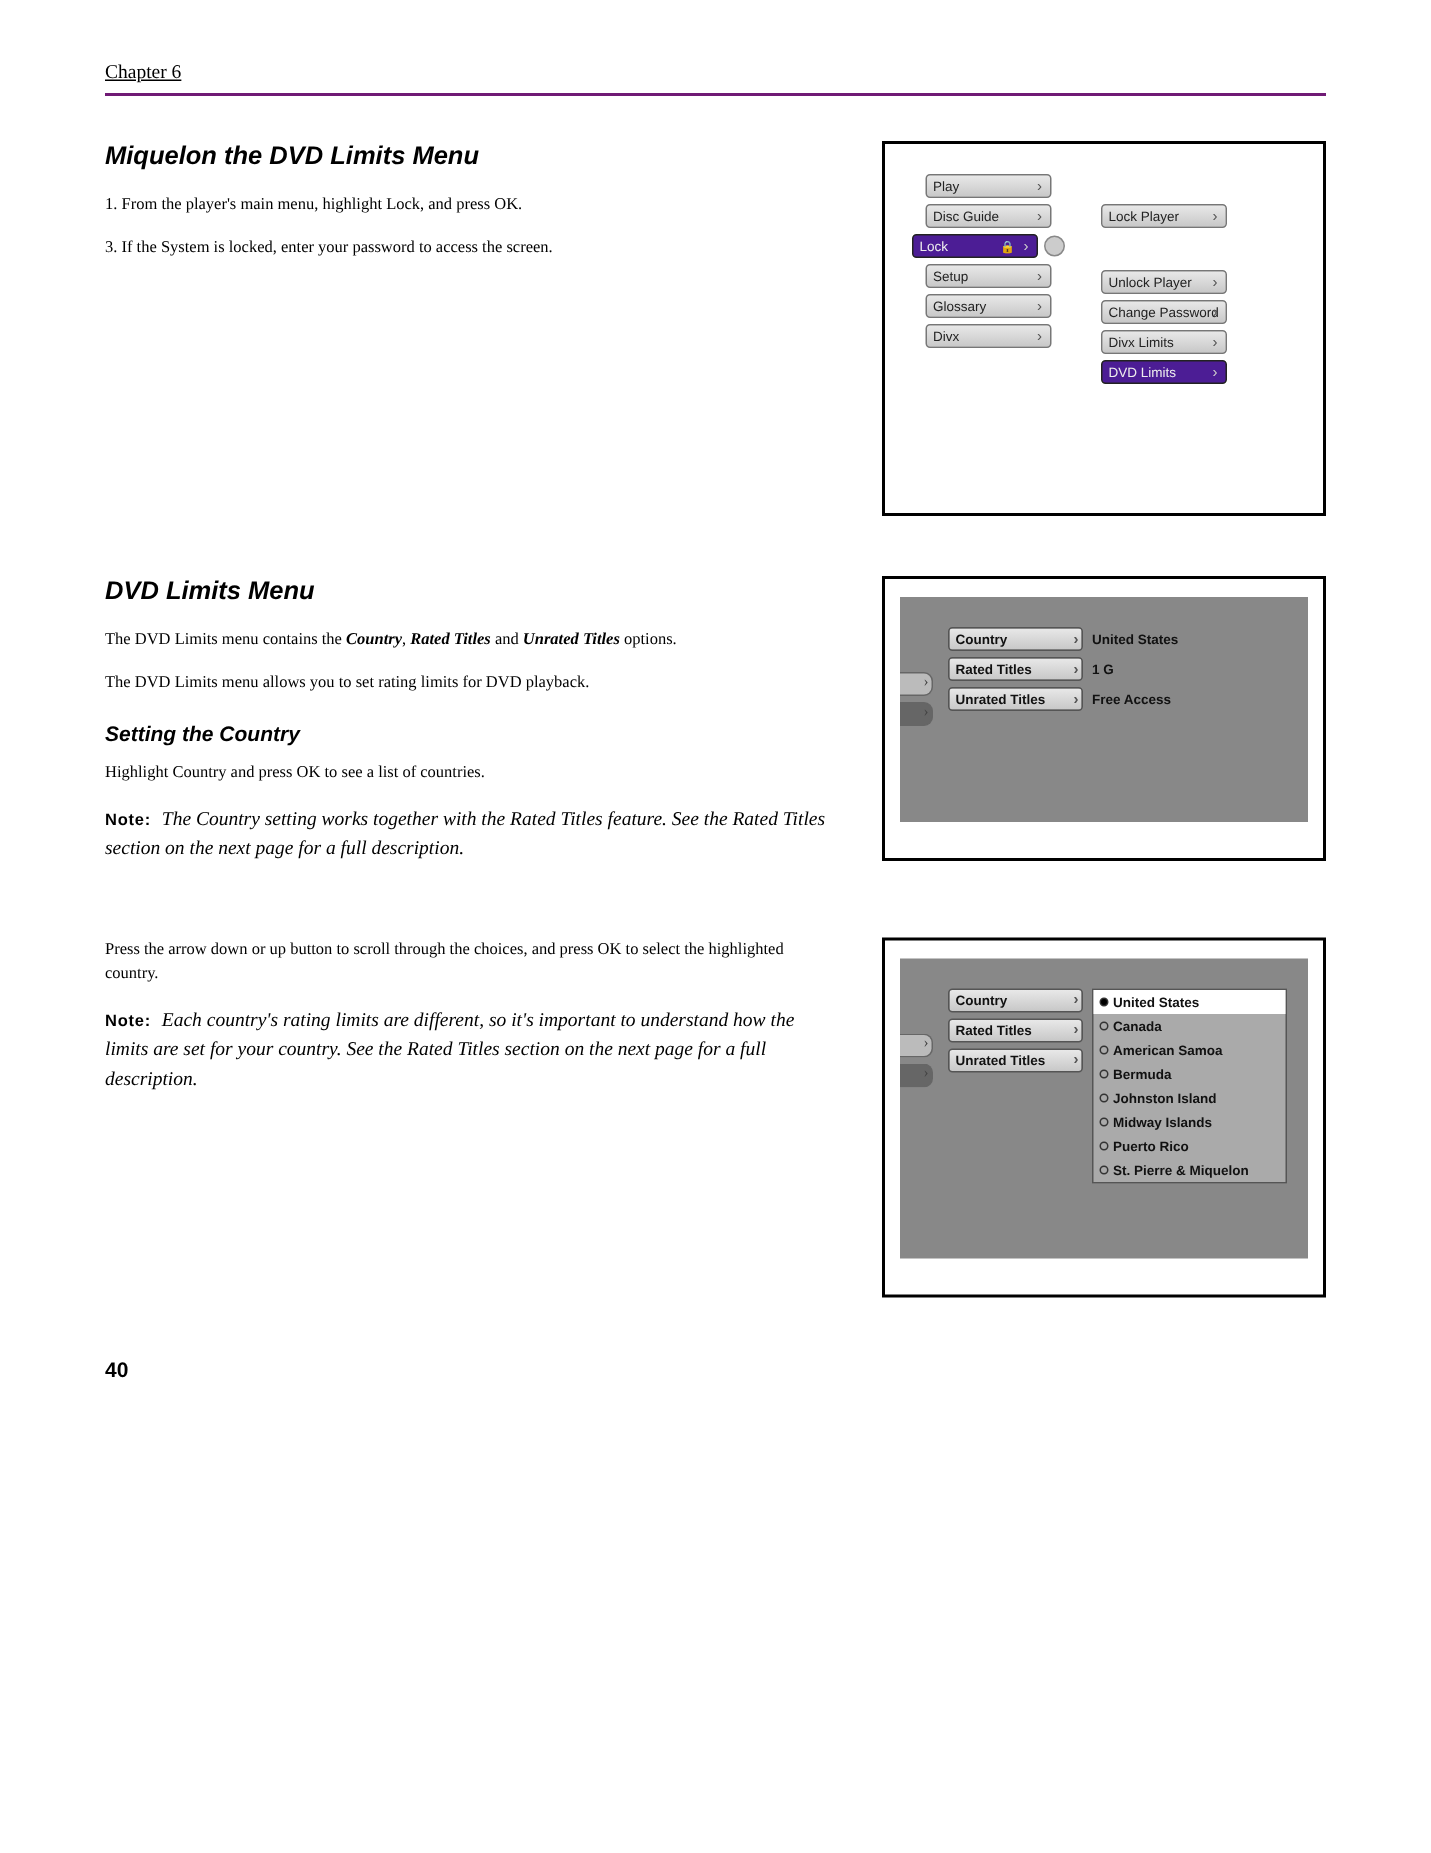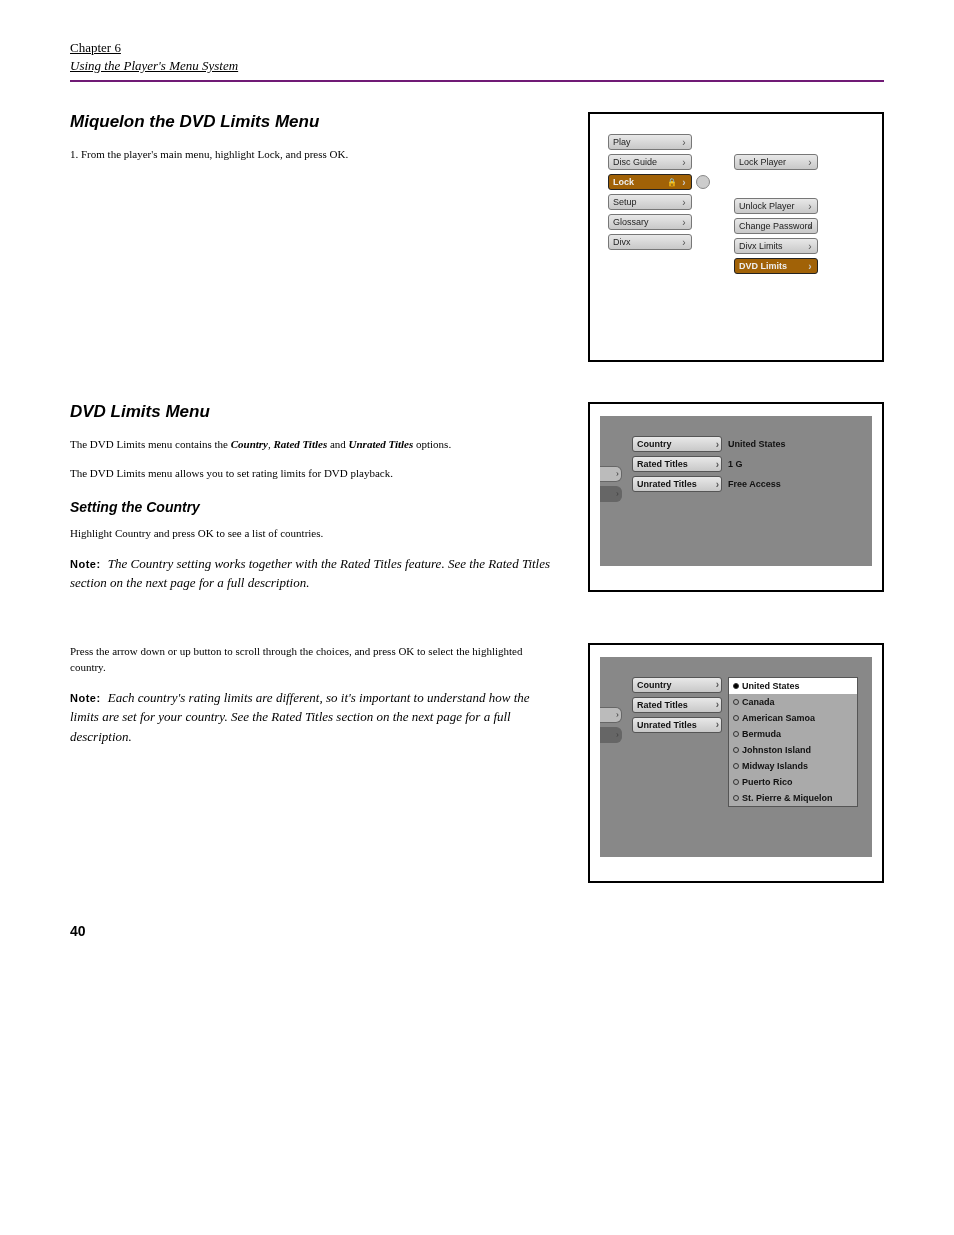--- a/index.html
+++ b/index.html
@@ -29,42 +29,42 @@
   .note-label { font-family: Arial, sans-serif; font-size: 11px; font-weight: bold; margin-right: 4px; letter-spacing: 0.5px;}
   .note { font-size: 13px; line-height: 1.5; margin-bottom: 10px; }
   .small-ital { font-style: italic; }
 
   
   .fig-box { border: 2px solid #000; background: #fff; padding: 12px 10px 24px 10px; width: 296px; }
   .fig-box .inner { background: #7a7a7a; position: relative; padding: 8px; min-height: 150px; }
   .fig-box.tall .inner { min-height: 200px; }
 
   .fig1-grid { display: flex; gap: 24px; }
-  .menu-col { display: flex; flex-direction: column; gap: 4px; }
+  .menu-col { display: flex; flex-direction: column; gap: 4px; align-items: center; }
   .menu-btn {
     font-family: Arial, sans-serif;
     font-size: 9px;
     color: #222;
     background: linear-gradient(#e8e8e8,#c8c8c8);
     border: 1px solid #777;
     border-radius: 3px;
     padding: 2px 4px;
     width: 84px;
     height: 16px;
     position: relative;
     display: flex;
     align-items: center;
     white-space: nowrap;
   }
   .menu-btn .arrow {
     position: absolute; right: 2px; top: 2px; bottom: 2px; width: 10px;
     display: flex; align-items: center; justify-content: center;
     color: #555; font-size: 10px;
   }
-  .menu-btn.selected { background: #a16207; color: #eee; border-color:#222; font-weight: bold;}
+  .menu-btn.selected { background: #4c1d95; color: #eee; border-color:#222; font-weight: normal;}
   .lock-line { display:flex; align-items:center; gap:4px; }
   .lock-circle { width:14px; height:14px; border-radius:50%; background:#ccc; border:1px solid #888;}
   .fig1 .inner { background: #fff; min-height: 210px;}
 
   
   .fig23 .inner { background: #888; padding: 20px 10px 20px 0; display:flex; }
   .fig23 .left-tabs { width: 22px; display:flex; flex-direction:column; gap:4px; margin-top: 30px;}
   .tab { height:16px; background:#bbb; border:1px solid #666; border-left:none; border-radius: 0 6px 6px 0; position:relative;}
   .tab.sel { background:#666; }
   .tab::after { content:'›'; position:absolute; right:2px; top:0; font-size:10px; color:#444;}
@@ -85,27 +85,27 @@
 
   .footer-pagenum { font-size: 14px; font-weight: bold; margin-top: 40px; font-family: Arial, sans-serif;}
 </style>
 </head>
 <body>
 
 <div class="page">
 
   <div class="page-header">
     <div class="chapter-num">Chapter 6</div>
-    <div class="chapter-title">Using the Player's Menu System</div>
   </div>
 
   <div class="row">
     <div class="col-text">
       <h2 class="section-title">Miquelon the DVD Limits Menu</h2>
       <p class="bodytext indent"><span>1. From the player's main menu, highlight Lock, and press OK.</span></p>
+      <p class="bodytext indent last"><span>3. If the System is locked, enter your password to access the screen.</span></p>
     </div>
     <div class="col-fig">
       <div class="fig-box fig1">
         <div class="inner">
           <div class="fig1-grid">
             <div class="menu-col">
               <div class="menu-btn">
                   <span>Play</span>
                   <span class="arrow">›</span>
                 </div>

